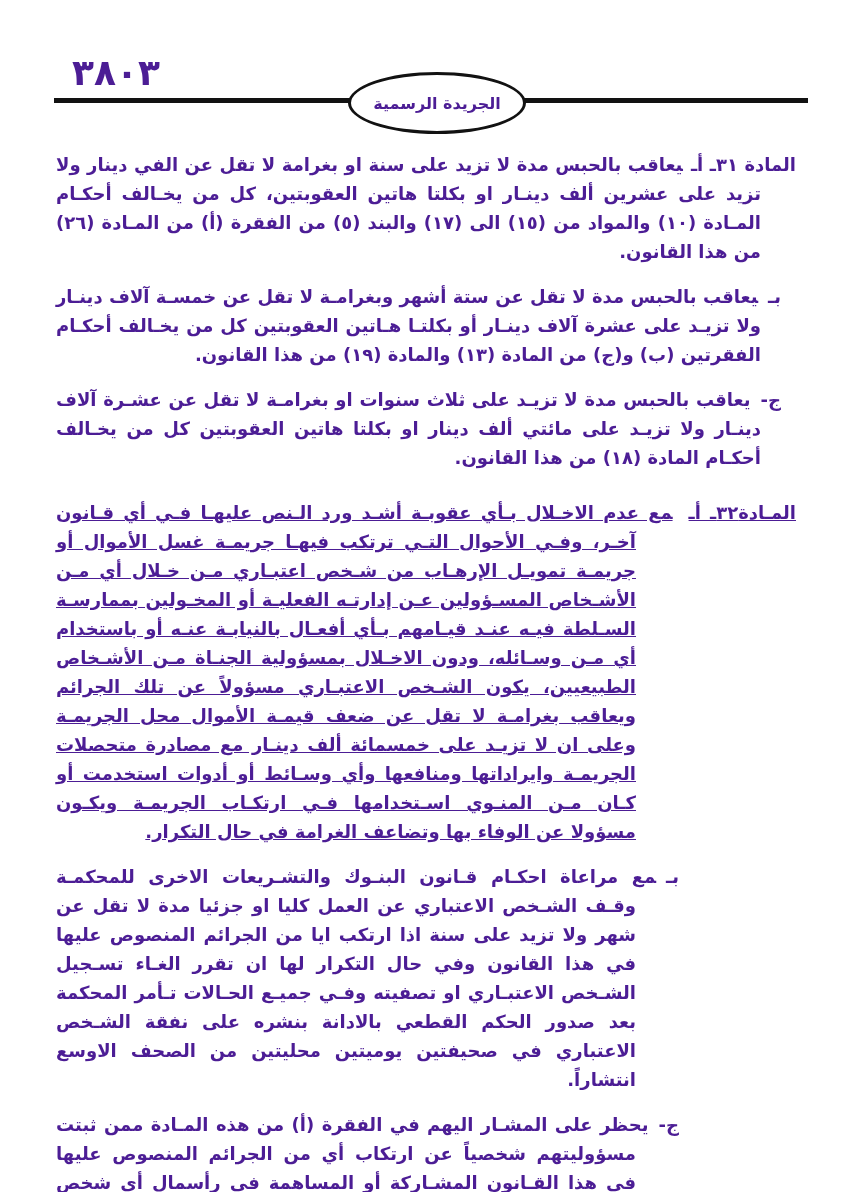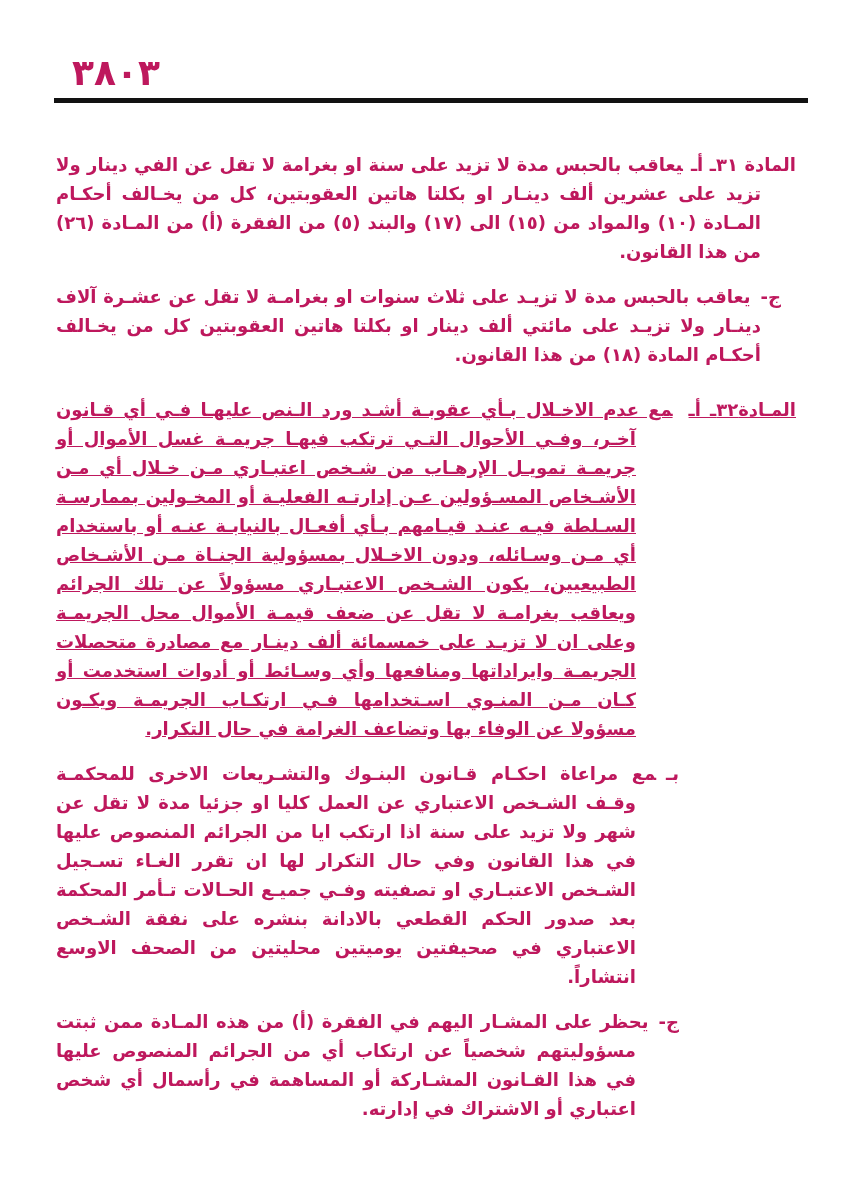--- a/index.html
+++ b/index.html
@@ -1,19 +1,19 @@
 <!DOCTYPE html>
 <html lang="ar"><head>
 <meta charset="utf-8">
 <style>
   html,body{margin:0;padding:0;background:#e8e8e8;}
   .page{
     position:relative;width:850px;height:1192px;background:#ffffff;
     font-family:"DejaVu Sans","Liberation Sans",sans-serif;
-    color:#be185d;overflow:hidden;margin:0 auto;
+    color:#4c1d95;overflow:hidden;margin:0 auto;
   }
   
   .page-number{
     position:absolute;top:52px;left:72px;
     font-size:36px;font-weight:bold;letter-spacing:2px;direction:rtl;
   }
   .header-rule{
     position:absolute;top:98px;left:54px;width:754px;height:5px;background:#121212;
   }
   .gazette-badge{
@@ -46,25 +46,29 @@
 </style>
 </head>
 <body>
 
 <div class="page">
 
   <div class="page-number">٣٨٠٣</div>
 
   <div class="header-rule"></div>
 
+  <div class="gazette-badge">
+    <span>الجريدة الرسمية</span>
+  </div>
 
   <div class="content">
 
   <div class="article a31">
         <p class="item lead"><span class="marker">المادة ٣١ـ أـ</span><span>يعاقب بالحبس مدة لا تزيد على سنة او بغرامة لا تقل عن الفي دينار ولا تزيد على عشرين ألف دينـار او بكلتا هاتين العقوبتين، كل من يخـالف أحكـام المـادة (١٠) والمواد من (١٥) الى (١٧) والبند (٥) من الفقرة (أ) من المـادة (٢٦) من هذا القانون.</span></p>
+        <p class="item sub"><span class="marker">بـ</span><span>يعاقب بالحبس مدة لا تقل عن ستة أشهر وبغرامـة لا تقل عن خمسـة آلاف دينـار ولا تزيـد على عشرة آلاف دينـار أو بكلتـا هـاتين العقوبتين كل من يخـالف أحكـام الفقرتين (ب) و(ج) من المادة (١٣) والمادة (١٩) من هذا القانون.</span></p>
         <p class="item sub"><span class="marker">ج-</span><span>يعاقب بالحبس مدة لا تزيـد على ثلاث سنوات او بغرامـة لا تقل عن عشـرة آلاف دينـار ولا تزيـد على مائتي ألف دينار او بكلتا هاتين العقوبتين كل من يخـالف أحكـام المادة (١٨) من هذا القانون.</span></p>
       </div>
       <div class="article a32">
         <p class="item lead"><span class="marker">المـادة٣٢ـ أـ</span><span>مع عدم الاخـلال بـأي عقوبـة أشـد ورد الـنص عليهـا فـي أي قـانون آخـر، وفـي الأحوال التـي ترتكب فيهـا جريمـة غسل الأموال أو جريمـة تمويـل الإرهـاب من شـخص اعتبـاري مـن خـلال أي مـن الأشـخاص المسـؤولين عـن إدارتـه الفعليـة أو المخـولين بممارسـة السـلطة فيـه عنـد قيـامهم بـأي أفعـال بالنيابـة عنـه أو باستخدام أي مـن وسـائله، ودون الاخـلال بمسؤولية الجنـاة مـن الأشـخاص الطبيعيين، يكون الشـخص الاعتبـاري مسؤولاً عن تلك الجرائم ويعاقب بغرامـة لا تقل عن ضعف قيمـة الأموال محل الجريمـة وعلى ان لا تزيـد على خمسمائة ألف دينـار مع مصادرة متحصلات الجريمـة وايراداتها ومنافعها وأي وسـائط أو أدوات استخدمت أو كـان مـن المنـوي اسـتخدامها فـي ارتكـاب الجريمـة ويكـون مسؤولا عن الوفاء بها وتضاعف الغرامة في حال التكرار.</span></p>
         <p class="item sub"><span class="marker">بـ</span><span>مع مراعاة احكـام قـانون البنـوك والتشـريعات الاخرى للمحكمـة وقـف الشـخص الاعتباري عن العمل كليا او جزئيا مدة لا تقل عن شهر ولا تزيد على سنة اذا ارتكب ايا من الجرائم المنصوص عليها في هذا القانون وفي حال التكرار لها ان تقرر الغـاء تسـجيل الشـخص الاعتبـاري او تصفيته وفـي جميـع الحـالات تـأمر المحكمة بعد صدور الحكم القطعي بالادانة بنشره على نفقة الشـخص الاعتباري في صحيفتين يوميتين محليتين من الصحف الاوسع انتشاراً.</span></p>
         <p class="item sub"><span class="marker">ج-</span><span>يحظر على المشـار اليهم في الفقرة (أ) من هذه المـادة ممن ثبتت مسؤوليتهم شخصياً عن ارتكاب أي من الجرائم المنصوص عليها في هذا القـانون المشـاركة أو المساهمة في رأسمال أي شخص اعتباري أو الاشتراك في إدارته.</span></p>
       </div>
     </div>
 
 </div>

